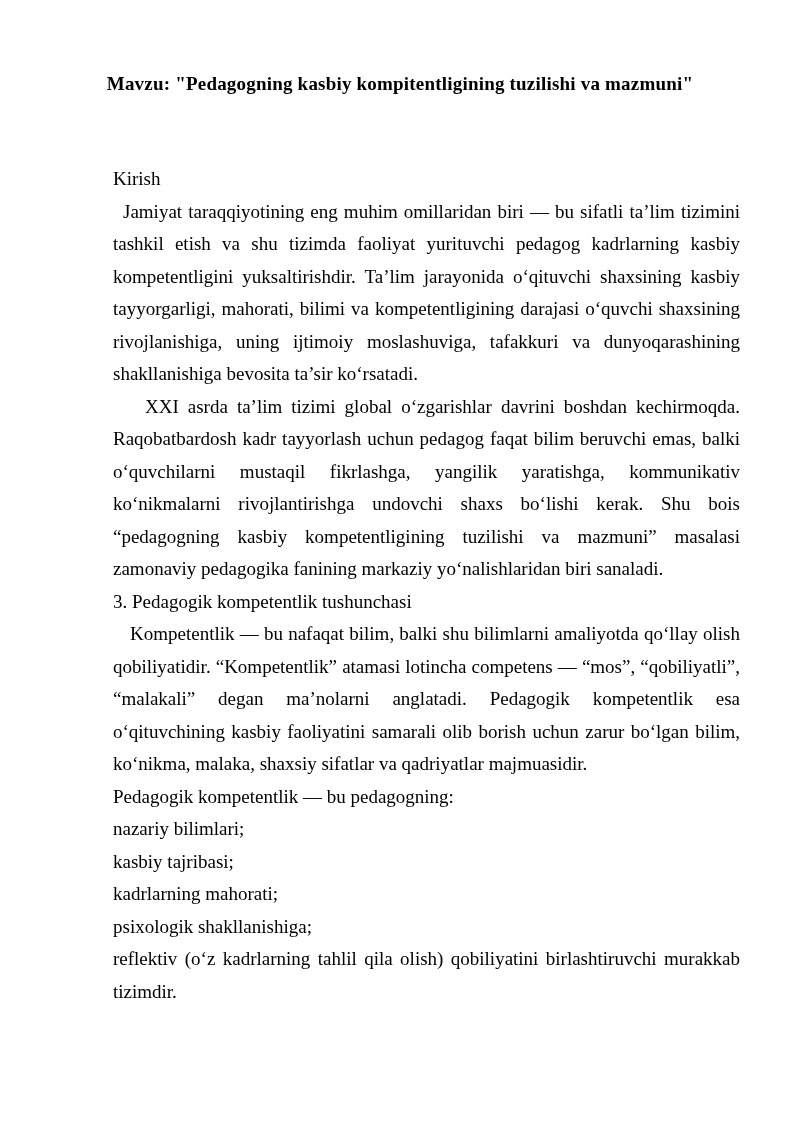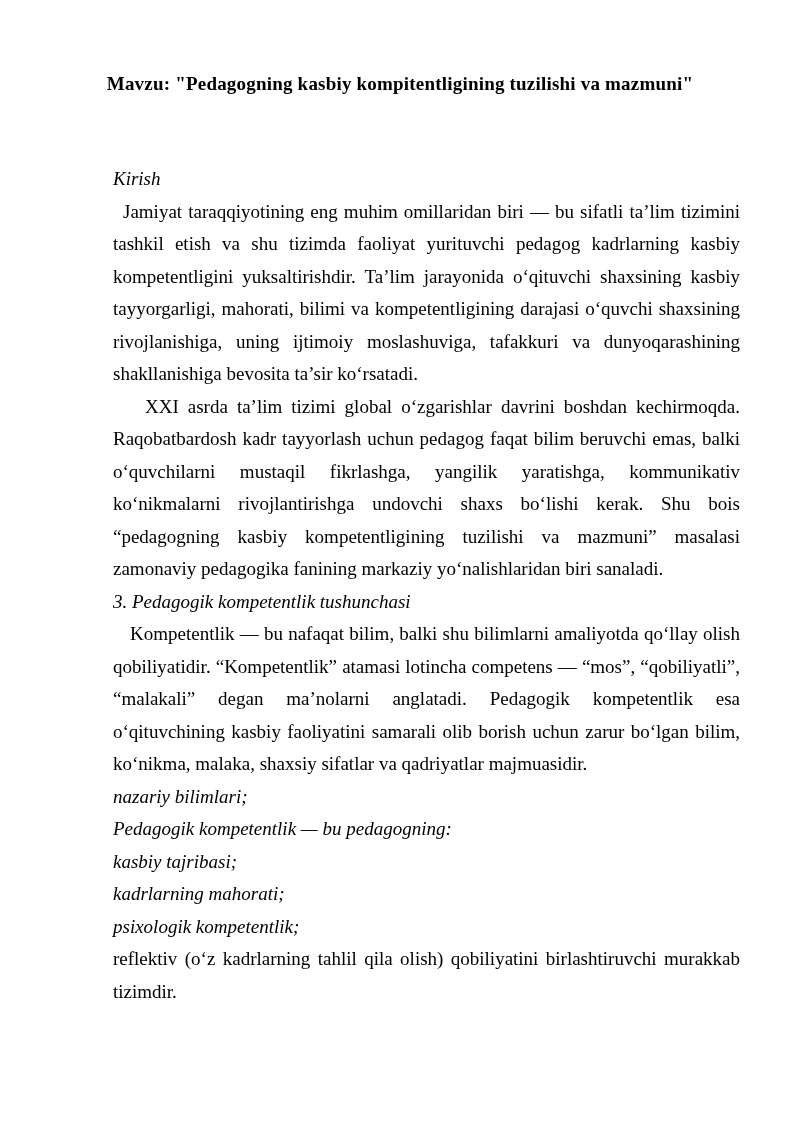--- a/index.html
+++ b/index.html
@@ -36,47 +36,47 @@
     line-height: 32.5px;
     text-align: justify;
   }
   .doc-body p {
     margin: 0;
     padding: 0;
   }
   .indent-sm { text-indent: 10px; }
   .indent-md { text-indent: 17px; font-family: Liberation Serif, serif; }
   .indent-lg { text-indent: 32px; }
-  .plain-line { text-align: left; font-style: italic; }
+  .plain-line { text-align: left; }
 </style>
 </head>
 <body>
 
 <div class="page">
 
   <div class="doc-title">Mavzu: "Pedagogning kasbiy kompitentligining tuzilishi va mazmuni"</div>
 
   <div class="doc-body">
 
     <p class="plain-line">Kirish</p>
 
     <p class="indent-sm">Jamiyat taraqqiyotining eng muhim omillaridan biri — bu sifatli ta’lim tizimini tashkil etish va shu tizimda faoliyat yurituvchi pedagog kadrlarning kasbiy kompetentligini yuksaltirishdir. Ta’lim jarayonida o‘qituvchi shaxsining kasbiy tayyorgarligi, mahorati, bilimi va kompetentligining darajasi o‘quvchi shaxsining rivojlanishiga, uning ijtimoiy moslashuviga, tafakkuri va dunyoqarashining shakllanishiga bevosita ta’sir ko‘rsatadi.</p>
 
     <p class="indent-lg">XXI asrda ta’lim tizimi global o‘zgarishlar davrini boshdan kechirmoqda. Raqobatbardosh kadr tayyorlash uchun pedagog faqat bilim beruvchi emas, balki o‘quvchilarni mustaqil fikrlashga, yangilik yaratishga, kommunikativ ko‘nikmalarni rivojlantirishga undovchi shaxs bo‘lishi kerak. Shu bois “pedagogning kasbiy kompetentligining tuzilishi va mazmuni” masalasi zamonaviy pedagogika fanining markaziy yo‘nalishlaridan biri sanaladi.</p>
 
     <p class="plain-line">3. Pedagogik kompetentlik tushunchasi</p>
 
     <p class="indent-md">Kompetentlik — bu nafaqat bilim, balki shu bilimlarni amaliyotda qo‘llay olish qobiliyatidir. “Kompetentlik” atamasi lotincha competens — “mos”, “qobiliyatli”, “malakali” degan ma’nolarni anglatadi. Pedagogik kompetentlik esa o‘qituvchining kasbiy faoliyatini samarali olib borish uchun zarur bo‘lgan bilim, ko‘nikma, malaka, shaxsiy sifatlar va qadriyatlar majmuasidir.</p>
 
+    <p class="plain-line">Pedagogik kompetentlik — bu pedagogning:</p>
+
     <p class="plain-line">nazariy bilimlari;</p>
-
-    <p class="plain-line">Pedagogik kompetentlik — bu pedagogning:</p>
 
     <p class="plain-line">kasbiy tajribasi;</p>
 
     <p class="plain-line">kadrlarning mahorati;</p>
 
-    <p class="plain-line">psixologik kompetentlik;</p>
+    <p class="plain-line">psixologik shakllanishiga;</p>
 
     <p>reflektiv (o‘z kadrlarning tahlil qila olish) qobiliyatini birlashtiruvchi murakkab tizimdir.</p>
 
   </div>
 </div>
 
 </body></html>

